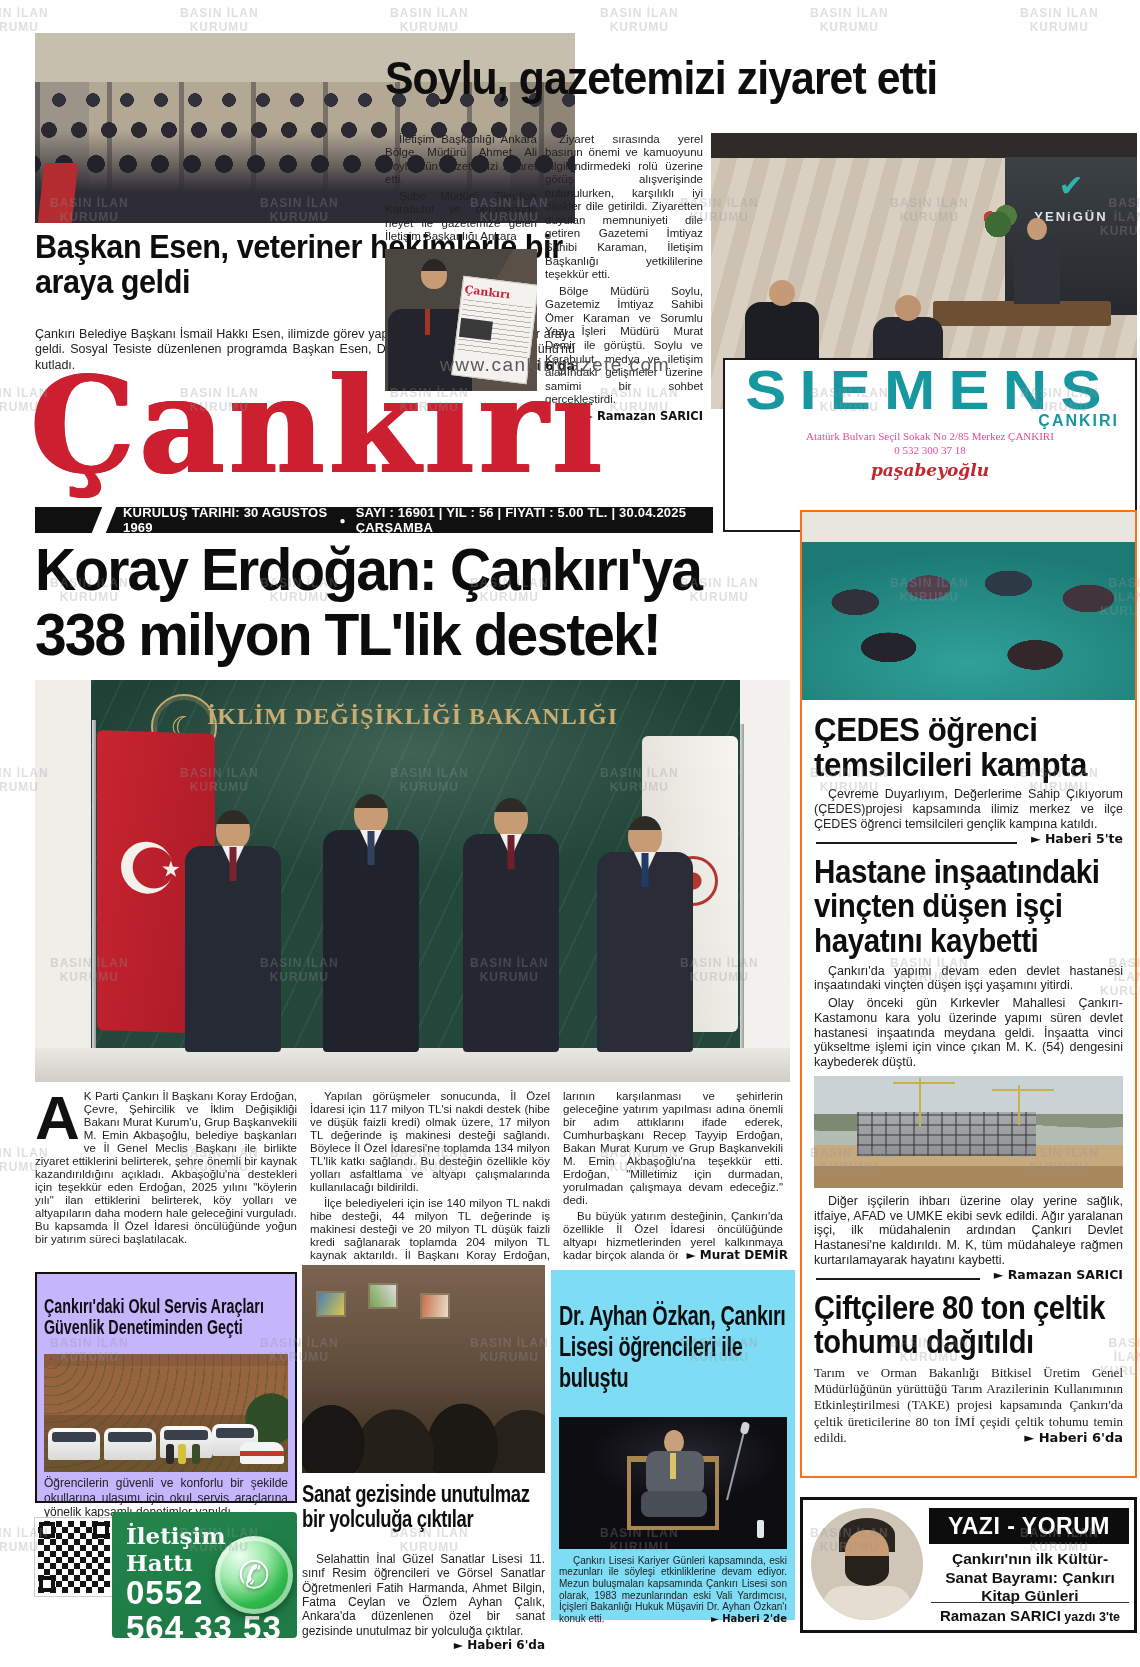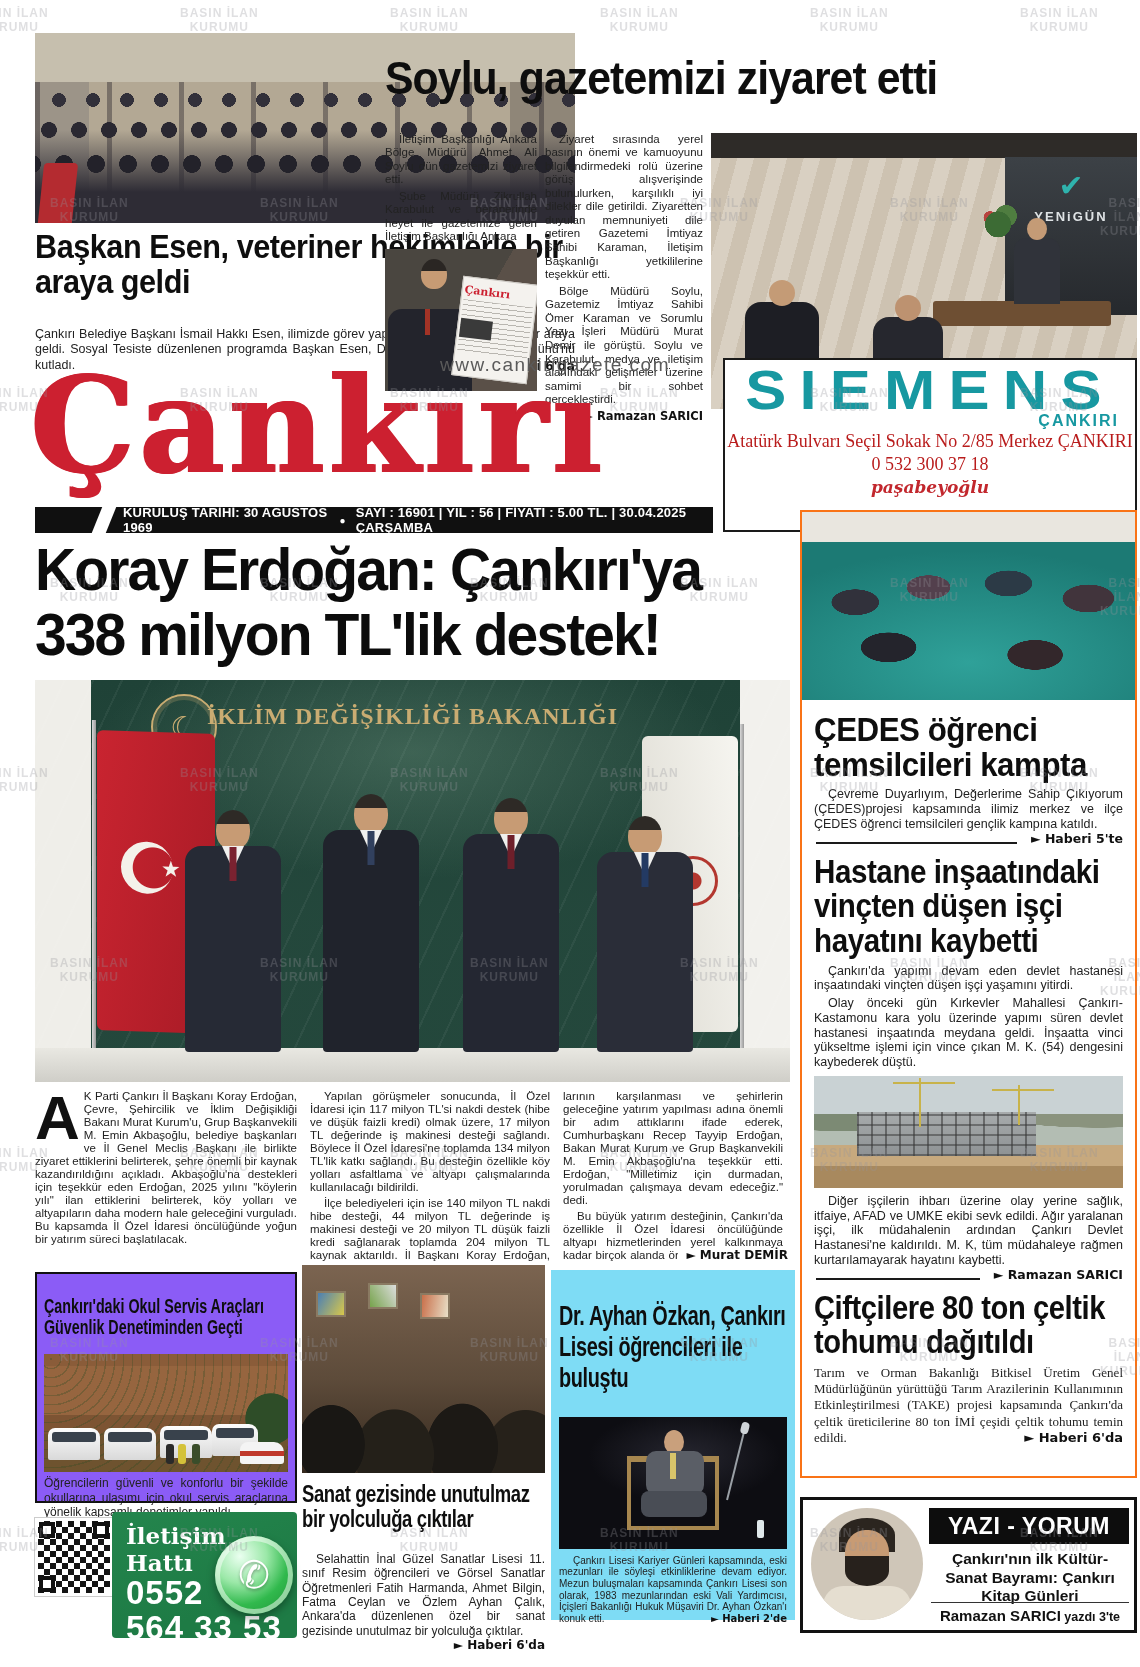--- a/index.html
+++ b/index.html
@@ -79,21 +79,21 @@
   .mh-bar::before{content:"";position:absolute;left:62px;top:-2px;width:14px;height:30px;background:#fff;transform:skewX(-22deg);}
   .mh-dot{font-size:10px;}
   
   .ad{left:723px;top:358px;width:414px;height:174px;border:2px solid #1a1a1a;box-sizing:border-box;
       text-align:center;background:#fff;}
   .ad-brand{display:block;margin-top:2px;font-size:56px;font-weight:800;color:var(--siemens-teal,#1798a1);
       letter-spacing:12px;transform:scaleX(1.1);transform-origin:50% 0;line-height:1.0;}
   .ad-city{display:block;text-align:right;margin-right:16px;margin-top:-6px;font-size:16px;font-weight:800;
       color:var(--siemens-teal,#1798a1);letter-spacing:2px;}
   .ad-sub{display:block;font-size:25px;font-weight:800;color:#151515;margin-top:-2px;}
-  .ad-addr,.ad-phone{display:block;font-family:"Liberation Serif",serif;font-size:18px;color:#b91c1c;line-height:1.25;}
+  .ad-addr,.ad-phone{display:block;font-family:"Liberation Serif",serif;font-size:11px;color:#ec4899;line-height:1.25;}
   .ad-dealer{display:block;font-family:"DejaVu Serif","Liberation Serif",serif;font-style:italic;font-weight:700;
       font-size:17px;color:#c2272d;margin-top:2px;}
   
   .h-lead{left:35px;top:538px;}
   .h-lead div{font-size:60px;font-weight:900;color:#0c0c0c;letter-spacing:-2px;line-height:1.08;
       white-space:nowrap;transform:scaleX(.95);transform-origin:0 0;}
   .hero{left:35px;top:680px;width:755px;height:402px;background:
       radial-gradient(ellipse 60% 45% at 50% 18%,rgba(140,180,155,.28),rgba(0,0,0,0) 70%),
       repeating-linear-gradient(115deg,rgba(255,255,255,.05) 0 2px,rgba(0,0,0,0) 2px 26px),
       linear-gradient(90deg,#efeee9 0 56px,rgba(0,0,0,0) 56px calc(100% - 50px),#f2f1ed calc(100% - 50px)),
@@ -170,21 +170,21 @@
   .yy-face{position:absolute;left:34px;top:22px;width:44px;height:48px;border-radius:46%;background:#c79b74;}
   .yy-beard{position:absolute;left:34px;top:48px;width:44px;height:30px;border-radius:0 0 50% 50%;background:#27211c;}
   .yy-body{position:absolute;left:12px;top:78px;width:88px;height:40px;border-radius:20px 20px 0 0;background:#e5ded0;}
   .yy-bar{position:absolute;left:126px;top:8px;width:200px;height:36px;background:#0d0d0d;color:#fff;
       display:flex;align-items:center;justify-content:center;font-size:23px;font-weight:800;letter-spacing:.5px;}
   .yy-txt{position:absolute;left:128px;top:50px;width:198px;text-align:center;font-weight:700;font-size:15.5px;line-height:1.2;color:#111;}
   .yy-by{position:absolute;left:128px;bottom:6px;width:198px;text-align:center;border-top:1.5px solid #333;padding-top:4px;
       font-weight:700;font-size:15px;color:#111;}
   .yy-by .sm{font-size:12.5px;}
   
-  .servis{left:35px;top:1272px;width:262px;height:231px;border:2px solid #111;box-sizing:border-box;padding:5px 7px;background:#8b5cf6;}
+  .servis{left:35px;top:1272px;width:262px;height:231px;border:2px solid #111;box-sizing:border-box;padding:5px 7px;background:#c4b5fd;}
   .h-servis{font-size:20px;width:345px;transform:scaleX(.715);line-height:1.05;letter-spacing:0;}
   .ph-vans{height:118px;margin:4px 0;background:
       radial-gradient(circle 26px at 93% 55%,#2e4d28 97%,rgba(0,0,0,0)),
       repeating-radial-gradient(circle at 7px 5px,rgba(45,75,35,.30) 0 1.5px,rgba(0,0,0,0) 1.5px 9px),
       linear-gradient(180deg,#8a5c39 0 10%,#96653f 10% 52%,#7d5433 52% 68%,#6e532f 68%);}
   .van{position:absolute;bottom:12px;width:52px;height:32px;background:linear-gradient(#fdfdfd,#d9d9d9);
       border-radius:7px 9px 2px 2px;}
   .van::before{content:"";position:absolute;left:4px;top:4px;right:4px;height:10px;background:#39424c;border-radius:3px;}
   .v1{left:4px;} .v2{left:60px;} .v3{left:116px;bottom:14px;} .v4{left:168px;bottom:16px;width:46px;}
   .car{position:absolute;right:4px;bottom:8px;width:44px;height:22px;background:#f4f4f4;border-radius:8px 10px 3px 3px;}

